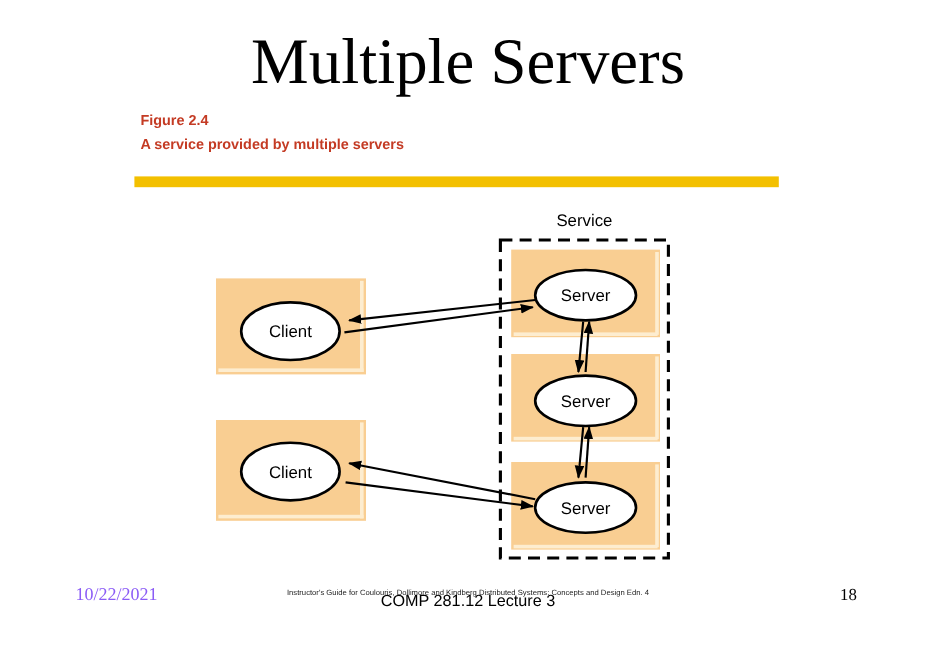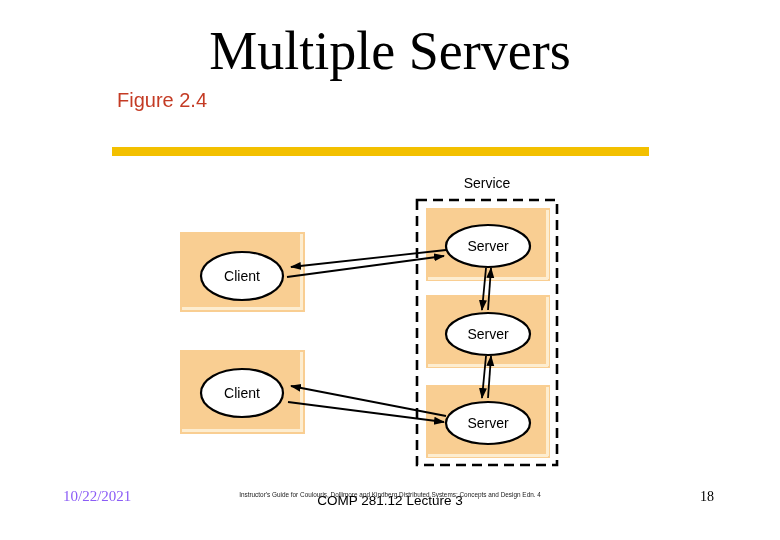--- a/index.html
+++ b/index.html
@@ -8,21 +8,21 @@
     font-family:"Liberation Sans",sans-serif;overflow:hidden;
   }
   .abs{position:absolute;}
   .slide-title{
     left:0;top:20px;width:780px;text-align:center;
     font-family:"Liberation Serif",serif;font-size:54px;color:#000;
     letter-spacing:0px;white-space:nowrap;
   }
   .caption-block{
     left:117px;top:90px;color:#c43b24;
-    font-size:20px;line-height:20px;font-weight:400;
+    font-size:12px;line-height:20px;font-weight:700;
   }
   .accent-bar{
     left:112px;top:147px;width:537px;height:9px;background:#f3c000;
   }
   .diagram{left:170px;top:170px;}
   .footer-date{
     left:63px;top:488px;font-family:"Liberation Serif",serif;
     font-size:15px;color:#8b5cf6;
   }
   .footer-attrib{
@@ -39,20 +39,21 @@
   }
   svg text{font-family:"Liberation Sans",sans-serif;font-size:14px;fill:#000;}
 </style>
 </head>
 <body>
 
 <div class="abs slide-title">Multiple Servers</div>
 
 <div class="abs caption-block">
   <div>Figure 2.4</div>
+  <div>A service provided by multiple servers</div>
 </div>
 
 <div class="abs accent-bar"></div>
 
 <svg class="abs diagram" width="400" height="305" viewBox="0 0 400 305">
   <defs>
     <marker id="arrow" markerUnits="userSpaceOnUse" markerWidth="12" markerHeight="9" refX="10" refY="4" orient="auto">
       <path d="M0,0 L11,4 L0,8 Z" fill="#000"></path>
     </marker>
   </defs>

